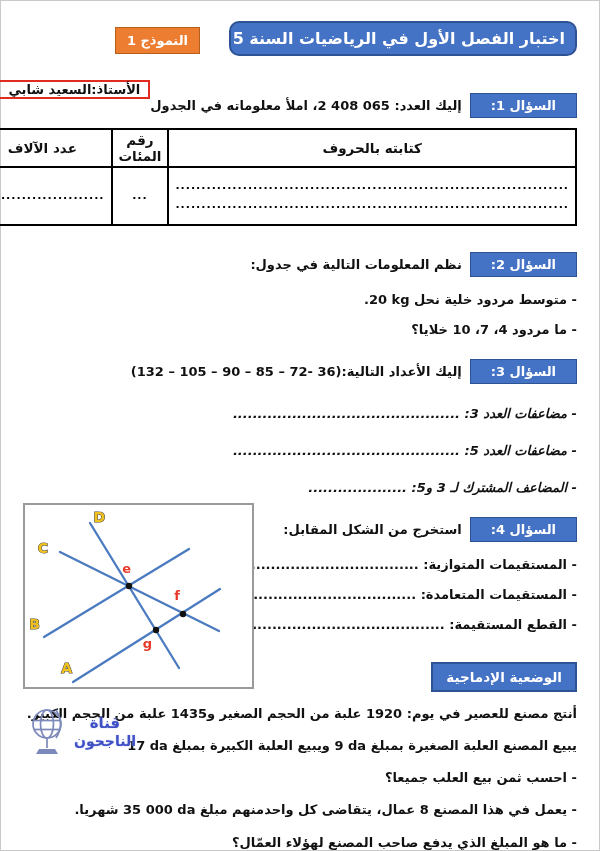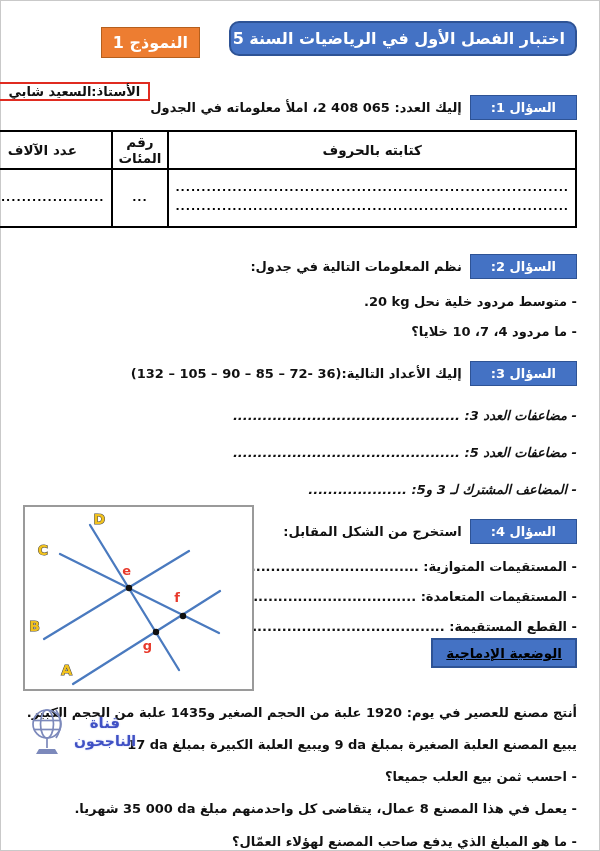--- a/index.html
+++ b/index.html
@@ -22,21 +22,21 @@
 
   
   .hdr { display:flex; align-items:flex-start; }
   .title-box {
     background:#4472C4; border:2px solid #2E5395; border-radius:10px;
     color:#fff; font-size:16px; padding:6px 10px;
     width:348px; text-align:center; white-space:nowrap;
   }
   .model-box {
     background:#ED7D31; border:1px solid #b55f1d;
-    color:#fff; font-size:16px; padding:5px 11px;
+    color:#fff; font-size:13px; padding:5px 11px;
     margin-right:29px; margin-top:6px; white-space:nowrap;
   }
 
   .row2 { display:flex; justify-content:space-between; align-items:flex-start; margin-top:24px; }
   .qrow { display:flex; align-items:center; gap:8px; }
   .q1row { margin-top:13px; }
   .qlabel {
     background:#4472C4; border:1px solid #2E5395;
     color:#fff; font-size:13px; padding:4px 20px; white-space:nowrap;
   }
@@ -65,22 +65,22 @@
   .q4col .qrow { margin-top:14px; }
   .figbox {
     width:231px; height:186px; flex:0 0 auto;
     border:2px solid #9a9a9a; background:#fff;
   }
   .fig-line { stroke-width:2.3; stroke-linecap:round; }
   .fig-label { font-family:"DejaVu Sans",sans-serif; font-size:14px; font-weight:bold;
                paint-order:stroke; stroke:#4a4a4a; stroke-width:1.1px; }
   .fig-point-label { font-family:"DejaVu Sans",sans-serif; font-size:13px; font-weight:bold; }
   .vbox {
-    background:#4472C4; border:2px solid #2E5395; color:#000000;
-    font-size:13.5px; padding:5px 13px; width:fit-content; margin-top:4px;text-decoration:underline;
+    background:#4472C4; border:2px solid #2E5395; color:#ffffff;
+    font-size:13.5px; padding:5px 13px; width:fit-content; margin-top:30px;
   }
 
   
   .integ { margin-top:12px; }
   .integ p { font-size:13px; margin:0 0 12px; line-height:1.55; }
 
   
   .logo {
     position:absolute; left:24px; top:704px;
     display:flex; align-items:center; gap:3px; direction:ltr;

